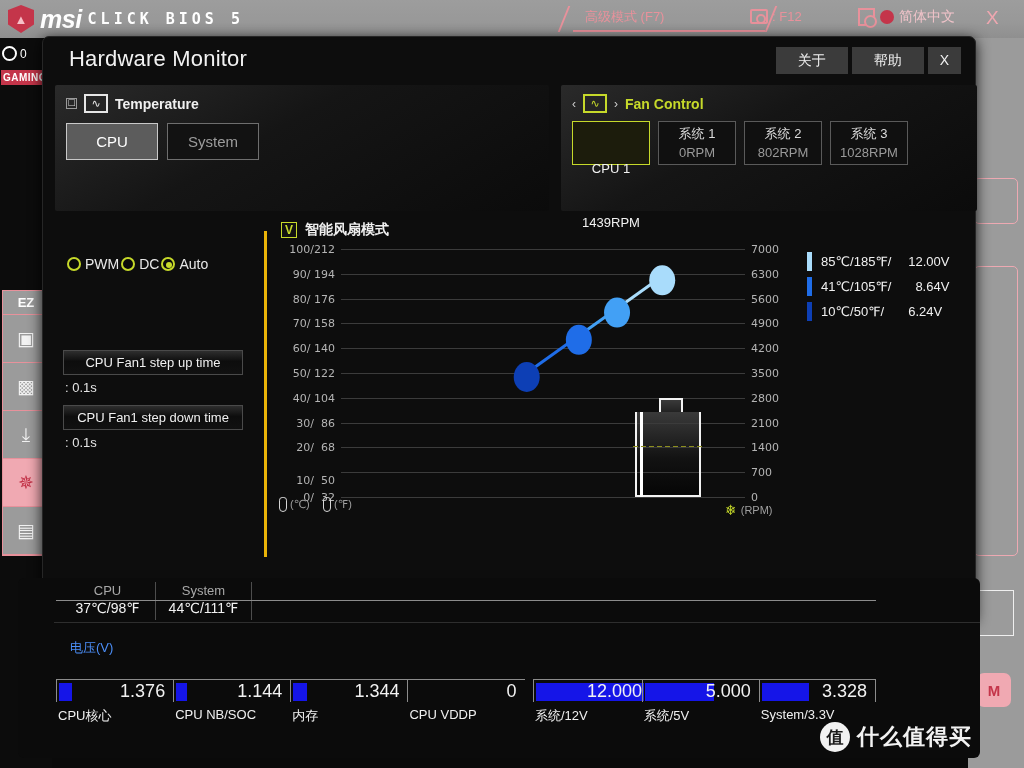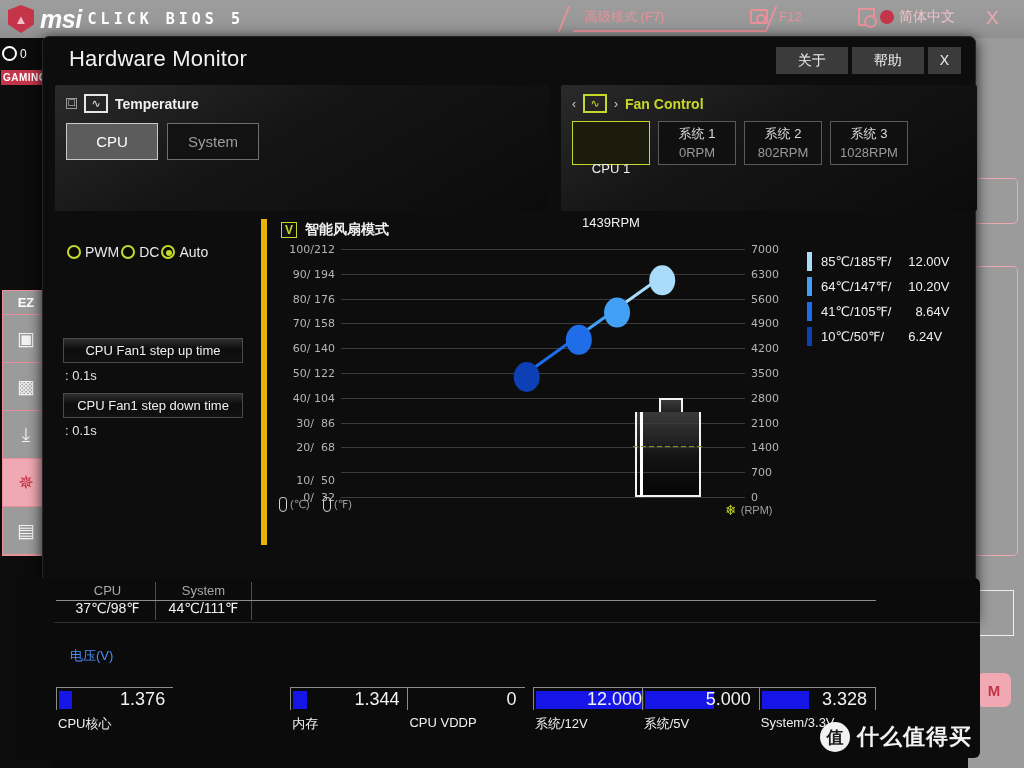--- a/index.html
+++ b/index.html
@@ -204,22 +204,22 @@
     text-align: center; cursor: pointer; padding-top: 3px;
   }
   .fan-btn.on { border-color: #c6d92a; background: #1c1c0c; }
   .fan-btn .nm { color: #dcdcdc; font-size: 13px; line-height: 18px; }
   .fan-btn .rp { color: #9a9a9a; font-size: 13px; line-height: 19px; }
   .fan-btn.on .nm, .fan-btn.on .rp { color: #f2f2f2; margin-top: 35px; }
 
   
   .hm-body { position: relative; margin: 8px 12px 0; height: 330px; }
   .body-left {
-    position: absolute; left: 0; top: 0; width: 212px; height: 326px;
-    border-right: 6px solid #eab308;
+    position: absolute; left: 0; top: 12px; width: 212px; height: 326px;
+    border-right: 3px solid #eab308;
   }
   .radios {
     display: flex; align-items: center; gap: 2px; padding: 25px 0 0 12px;
   }
   .radio { display: flex; align-items: center; gap: 4px; cursor: pointer; }
   .radio .dot {
     width: 14px; height: 14px; border-radius: 50%;
     border: 2px solid #c6d92a; background: #0a0a0a; position: relative;
   }
   .radio.sel .dot::after {
@@ -327,21 +327,21 @@
   .st-cell {
     position: absolute; top: 4px; text-align: center; width: 96px;
     border-right: 1px solid #4d4d4d; height: 38px;
   }
   .st-cell.c1 { left: 42px; }
   .st-cell.c2 { left: 138px; }
   .st-cell .k { color: #a8a8a8; font-size: 13px; line-height: 17px; }
   .st-cell .v { color: #f2f2f2; font-size: 14px; line-height: 19px; }
 
   .volt-head {
-    margin: 0 0 0 36px; padding-top: 20px;
+    margin: 0 0 0 36px; padding-top: 12px;
     border-top: 1px solid #2e2e2e;
   }
   .volt-head .lb { color: #4b8ef7; font-size: 13px; padding: 4px 0 0 16px; display: inline-block; }
 
   .volt-grid { position: relative; margin: 22px 0 0 38px; width: 820px; height: 56px; }
   .vcell { position: absolute; top: 0; height: 56px; }
   .vbar-track {
     position: absolute; left: 0; top: 0; width: 100%; height: 23px;
     border-left: 1px solid #8c8c8c; border-top: 1px solid #8c8c8c;
   }
@@ -595,24 +595,20 @@
               <span>(RPM)</span>
             </div>
           </div>
 
           <div class="legend">
             <div class="lg-row">
               <span class="lg-sw" style="background:#a9dcfb"></span>
               <span class="lg-tx"><span>85℃</span>/<span>185℉</span>/<span class="v">12.00V</span></span>
             </div>
             <div class="lg-row">
-              <span class="lg-sw" style="background:#42a0f5"></span>
-              <span class="lg-tx"><span>64℃</span>/<span>147℉</span>/<span class="v">10.20V</span></span>
-            </div>
-            <div class="lg-row">
               <span class="lg-sw" style="background:#1f6de8"></span>
               <span class="lg-tx"><span>41℃</span>/<span>105℉</span>/<span class="v">8.64V</span></span>
             </div>
             <div class="lg-row">
               <span class="lg-sw" style="background:#0d3fb5"></span>
               <span class="lg-tx"><span>10℃</span>/<span>50℉</span>/<span class="v">6.24V</span></span>
             </div>
           </div>
         </div>
       </div>
@@ -643,20 +639,27 @@
 
     <div class="volt-baseline"></div>
     <div class="volt-grid" id="voltgrid">
         <div class="vcell" style="left: 0px; width: 117.143px;">
           <div class="vbar-track">
             <div class="vbar-fill" style="width: 13.3371px;"></div>
             <div class="vbar-num">1.376</div>
           </div>
           <div class="vbar-lb">CPU核心</div>
         </div>
+        <div class="vcell" style="left: 117.143px; width: 117.143px;">
+          <div class="vbar-track">
+            <div class="vbar-fill" style="width: 11.1143px;"></div>
+            <div class="vbar-num">1.144</div>
+          </div>
+          <div class="vbar-lb">CPU NB/SOC</div>
+        </div>
         <div class="vcell" style="left: 234.286px; width: 117.143px;">
           <div class="vbar-track">
             <div class="vbar-fill" style="width: 13.3371px;"></div>
             <div class="vbar-num">1.344</div>
           </div>
           <div class="vbar-lb">内存</div>
         </div>
         <div class="vcell" style="left: 351.429px; width: 117.143px;">
           <div class="vbar-track">
             <div class="vbar-fill" style="width: 0px;"></div>

